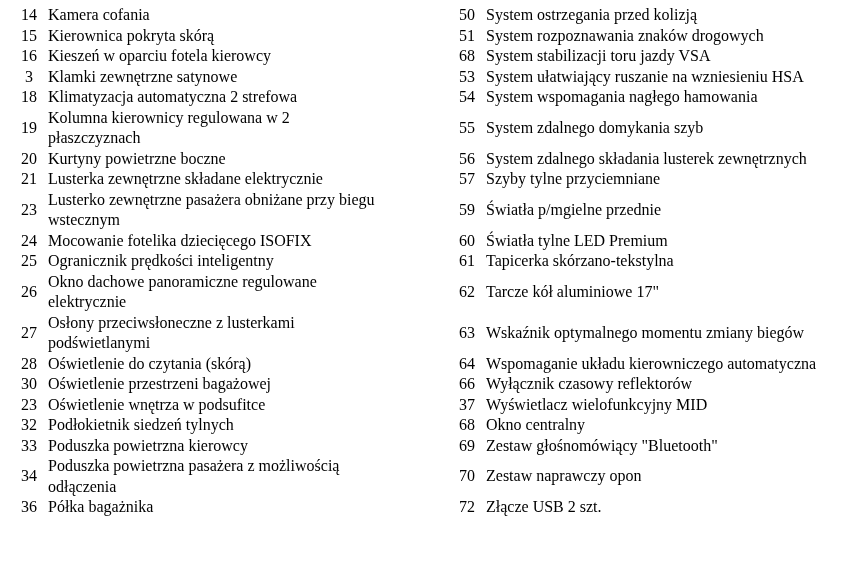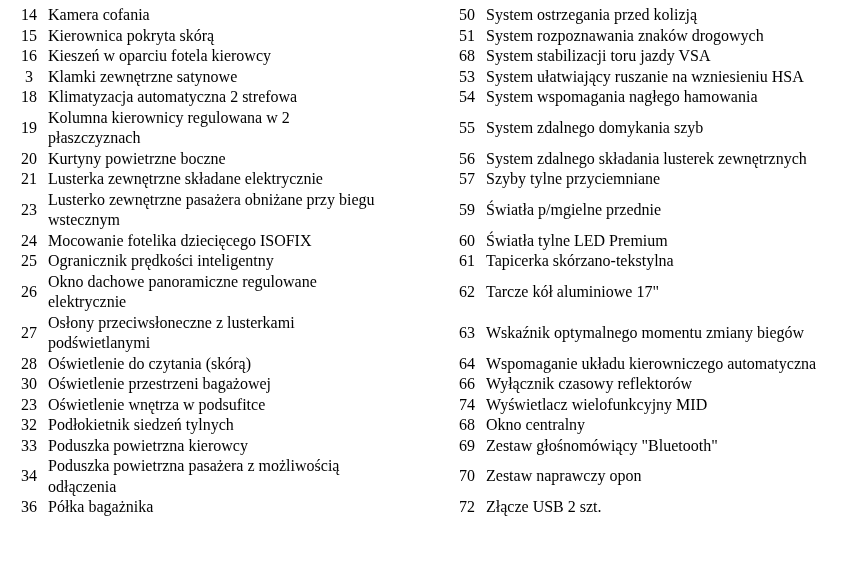--- a/index.html
+++ b/index.html
@@ -159,21 +159,21 @@
   <tr>
     <td class="num">30</td>
     <td class="txt">Oświetlenie przestrzeni bagażowej</td>
     <td class="num">66</td>
     <td class="txt">Wyłącznik czasowy reflektorów</td>
   </tr>
 
   <tr>
     <td class="num">23</td>
     <td class="txt">Oświetlenie wnętrza w podsufitce</td>
-    <td class="num">74</td>
+    <td class="num">37</td>
     <td class="txt">Wyświetlacz wielofunkcyjny MID</td>
   </tr>
 
   <tr>
     <td class="num">32</td>
     <td class="txt">Podłokietnik siedzeń tylnych</td>
     <td class="num">68</td>
     <td class="txt">Okno centralny</td>
   </tr>
 

